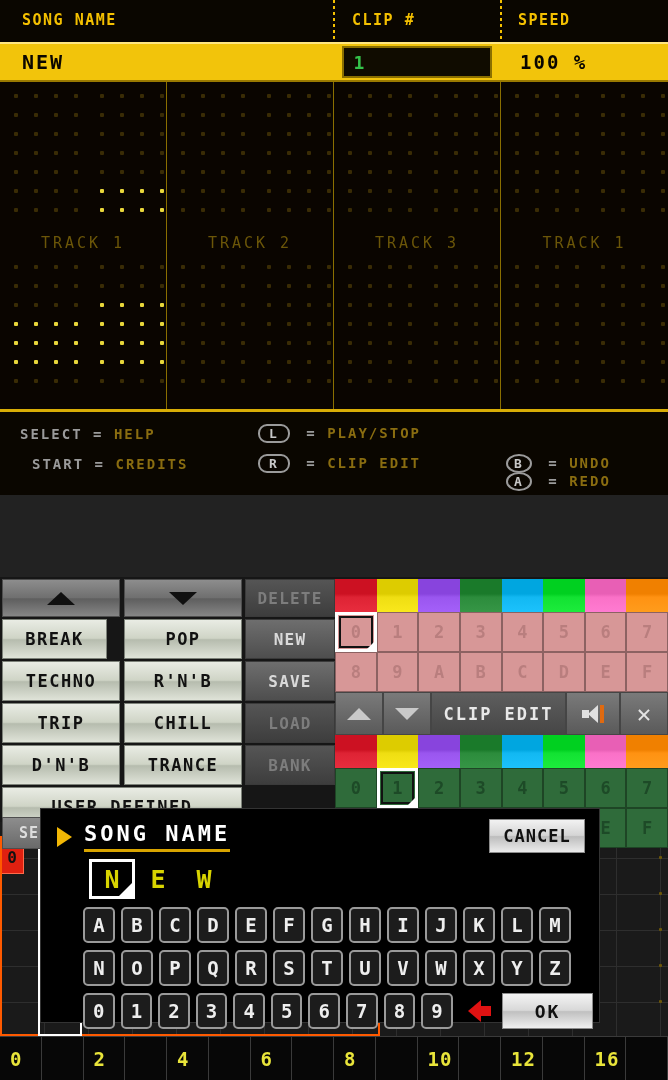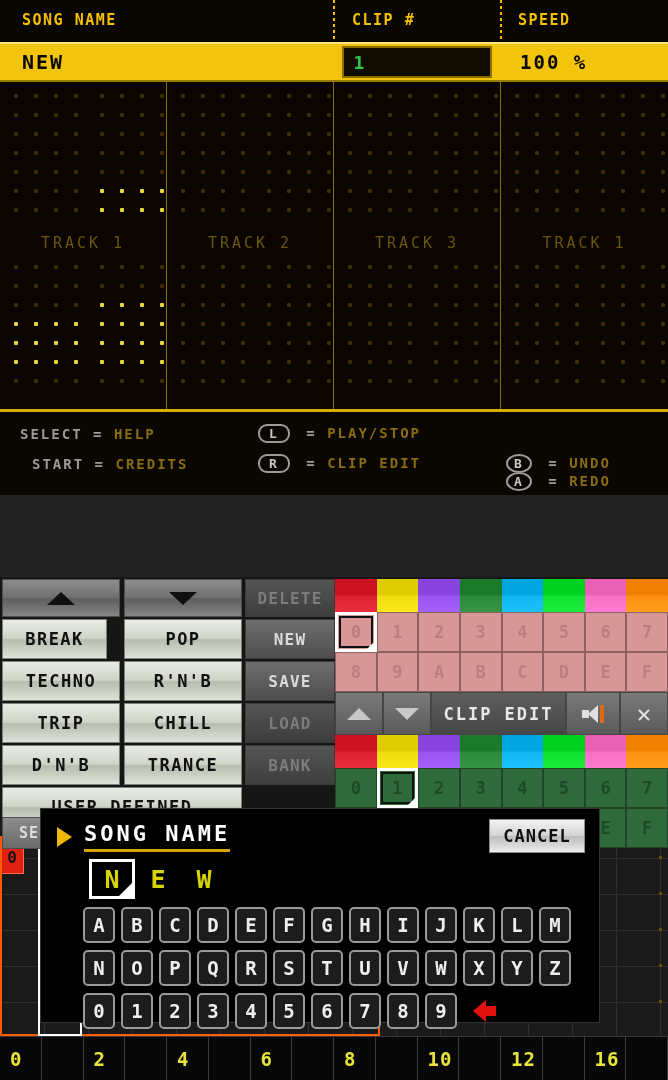--- a/index.html
+++ b/index.html
@@ -1103,17 +1103,18 @@
           <div class="key">3</div>
           <div class="key">4</div>
           <div class="key">5</div>
           <div class="key">6</div>
           <div class="key">7</div>
           <div class="key">8</div>
           <div class="key">9</div>
           <div class="bksp">
             <span class="a"></span>
           </div>
+          <div class="okbtn">OK</div>
         </div>
     </div>
   </div>
 
 </div>
 
 </body></html>

